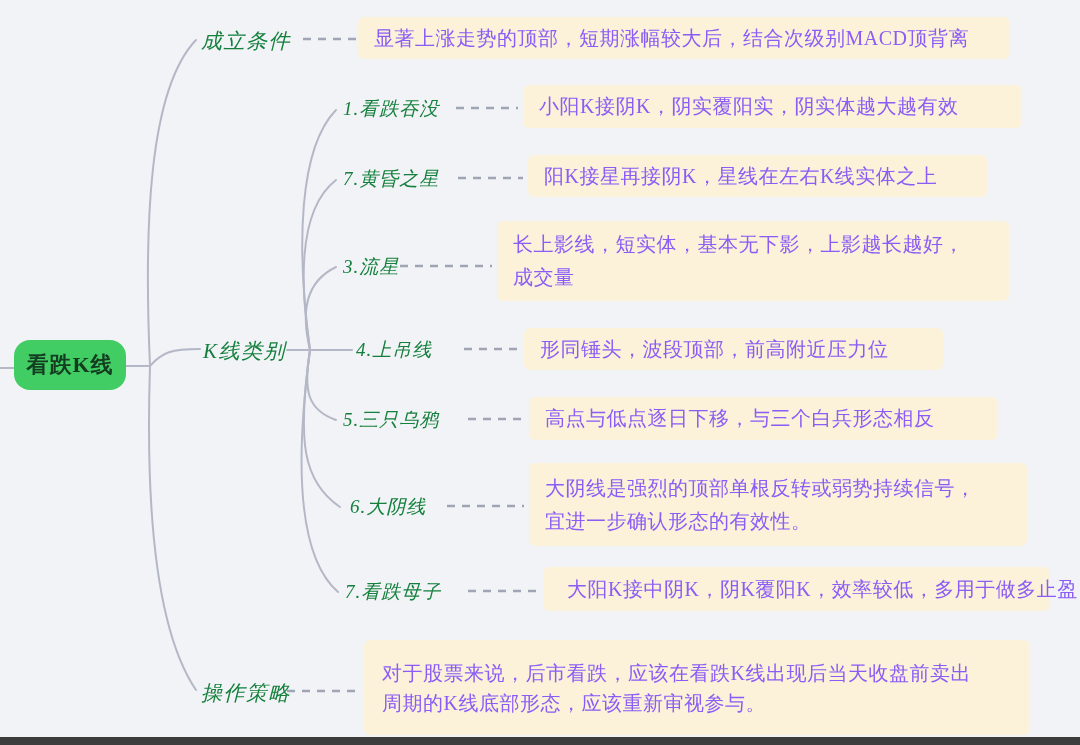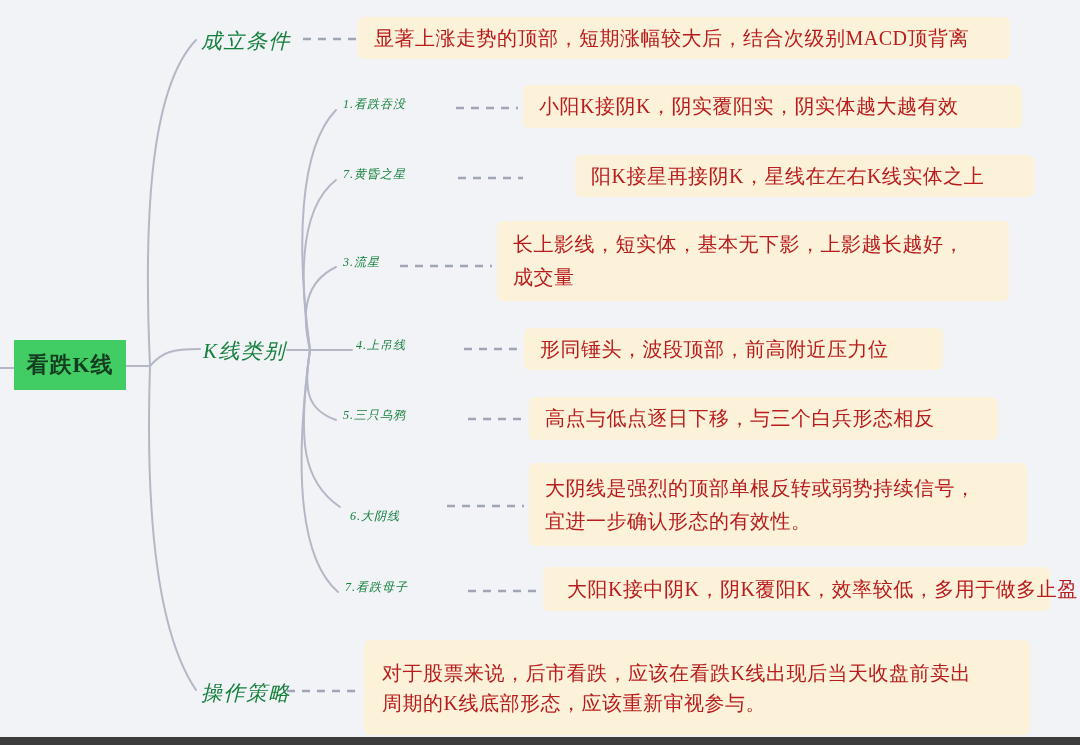--- a/index.html
+++ b/index.html
@@ -4,32 +4,32 @@
 <style>
   html,body { margin:0; padding:0; background:#ffffff; }
   #canvas {
     position:relative; width:1080px; height:745px;
     background:#f1f3f6; overflow:hidden;
     font-family:"Liberation Serif","DejaVu Serif",serif;
   }
   svg.lines { position:absolute; left:0; top:0; width:1080px; height:745px; }
   .root-node {
     position:absolute; left:14px; top:340px; width:112px; height:50px;
-    background:#41cd63; border-radius:0;
+    background:#41cd63; border-radius:16px;
     display:flex; align-items:center; justify-content:center;
     font-size:22px; font-weight:bold; color:#143c20; letter-spacing:1px;
   }
   .label {
     position:absolute; white-space:nowrap; color:#15803d;
     font-size:21px; letter-spacing:1.5px;font-style:italic;
   }
-  .clabel { font-size:12px; letter-spacing:1px; }
+  .clabel { font-size:19px; letter-spacing:1px; }
   .note {
     position:absolute; background:#fbf2d9; border-radius:6px;
-    color:#b91c1c; font-size:20px; padding:0 16px;
+    color:#8b5cf6; font-size:20px; padding:0 16px;
     display:flex; flex-direction:column; justify-content:center;
     letter-spacing:0.5px;
   }
   .note .line { white-space:nowrap; }
   .lh33 .line { line-height:33px; }
   .lh30 .line { line-height:30px; }
   .bottom-bar {
     position:absolute; left:0; top:737px; width:1080px; height:8px;
     background:#3c3c3c;
   }
@@ -71,32 +71,32 @@
 
   <div class="label" style="left:201px; top:27px;">成立条件</div>
   <div class="label" style="left:203px; top:337px;">K线类别</div>
   <div class="label" style="left:201px; top:679px;">操作策略</div>
 
   <div class="label clabel" style="left:343px; top:96px;">1.看跌吞没</div>
   <div class="label clabel" style="left:343px; top:166px;">7.黄昏之星</div>
   <div class="label clabel" style="left:343px; top:254px;">3.流星</div>
   <div class="label clabel" style="left:356px; top:337px;">4.上吊线</div>
   <div class="label clabel" style="left:343px; top:407px;">5.三只乌鸦</div>
-  <div class="label clabel" style="left:350px; top:508px;">6.大阴线</div>
+  <div class="label clabel" style="left:350px; top:494px;">6.大阴线</div>
   <div class="label clabel" style="left:345px; top:579px;">7.看跌母子</div>
 
   <div class="note" style="left:358px; top:17px; width:620px; height:42px;">
     <div class="line">显著上涨走势的顶部，短期涨幅较大后，结合次级别MACD顶背离</div>
   </div>
 
   <div class="note" style="left:523px; top:85px; width:467px; height:43px;">
     <div class="line">小阳K接阴K，阴实覆阳实，阴实体越大越有效</div>
   </div>
 
-  <div class="note" style="left:528px; top:155px; width:427px; height:42px;margin-left:47px;">
+  <div class="note" style="left:528px; top:155px; width:427px; height:42px;">
     <div class="line">阳K接星再接阴K，星线在左右K线实体之上</div>
   </div>
 
   <div class="note" style="left:524px; top:328px; width:387px; height:42px;">
     <div class="line">形同锤头，波段顶部，前高附近压力位</div>
   </div>
 
   <div class="note lh33" style="left:497px; top:221px; width:480px; height:80px;">
     <div class="line">长上影线，短实体，基本无下影，上影越长越好，</div>
     <div class="line">成交量</div>

